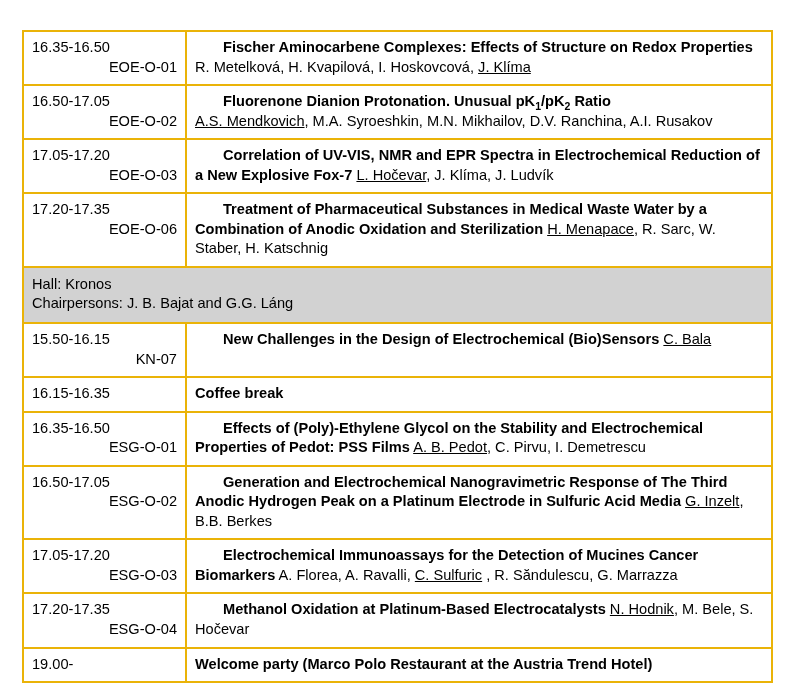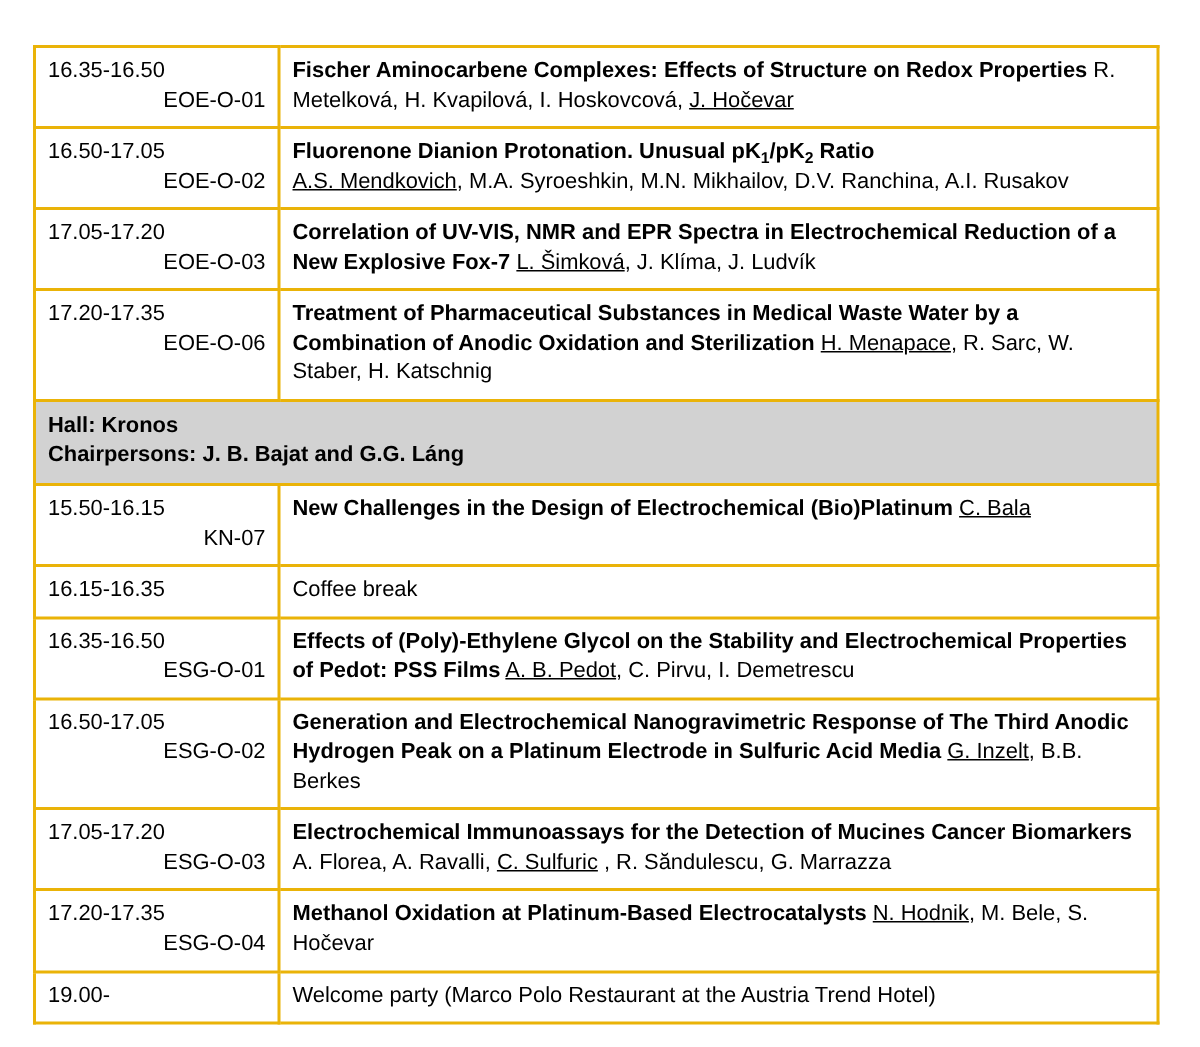--- a/index.html
+++ b/index.html
@@ -38,31 +38,32 @@
     font-weight: normal;
     white-space: nowrap;
   }
   td.time-cell .time-line { display: block; }
   td.time-cell .code-line { display: block; text-align: right; }
   td.detail-cell {
     width: auto;
   }
   tr.session-head td {
     background: #d2d2d2;
-    font-weight: bold;
+    font-weight: normal;
     padding-top: 7px;
     padding-bottom: 8px;
   }
   tr.session-head .hall-line { display: block; }
   tr.session-head .chair-line { display: block; }
   .title {
     font-weight: bold;
+    margin-left: 28px;
   }
   .plain {
-    font-weight: normal;
+    font-weight: bold;
     margin-top: 24px;
   }
   .authors {
     font-weight: normal;
   }
   .pres {
     text-decoration: underline;
   }
   sub {
     font-size: 0.72em;
@@ -73,55 +74,55 @@
 <body>
 
 <div id="schedule-wrap">
   <table class="schedule">
     <tbody id="schedule-body">
         <tr>
           <td class="time-cell">
             <span class="time-line">16.35-16.50</span>
             <span class="code-line">EOE-O-01</span>
           </td>
-          <td class="detail-cell"><span class="title">Fischer Aminocarbene Complexes: Effects of Structure on Redox Properties</span><span class="authors"> R. Metelková, H. Kvapilová, I. Hoskovcová, </span><span class="authors pres">J. Hočevar</span><span class="authors"></span></td>
+          <td class="detail-cell"><span class="title">Fischer Aminocarbene Complexes: Effects of Structure on Redox Properties</span><span class="authors"> R. Metelková, H. Kvapilová, I. Hoskovcová, </span><span class="authors pres">J. Klíma</span><span class="authors"></span></td>
         </tr>
         <tr>
           <td class="time-cell">
             <span class="time-line">16.50-17.05</span>
             <span class="code-line">EOE-O-02</span>
           </td>
           <td class="detail-cell"><span class="title"><span>Fluorenone Dianion Protonation. Unusual pK</span><sub>1</sub><span>/pK</span><sub>2</sub><span> Ratio</span></span><br><span class="authors pres">A.S. Mendkovich</span><span class="authors">, M.A. Syroeshkin, M.N. Mikhailov, D.V. Ranchina, A.I. Rusakov</span></td>
         </tr>
         <tr>
           <td class="time-cell">
             <span class="time-line">17.05-17.20</span>
             <span class="code-line">EOE-O-03</span>
           </td>
-          <td class="detail-cell"><span class="title">Correlation of UV-VIS, NMR and EPR Spectra in Electrochemical Reduction of a New Explosive Fox-7</span><span class="authors"> </span><span class="authors pres">L. Šimková</span><span class="authors">, J. Klíma, J. Ludvík</span></td>
+          <td class="detail-cell"><span class="title">Correlation of UV-VIS, NMR and EPR Spectra in Electrochemical Reduction of a New Explosive Fox-7</span><span class="authors"> </span><span class="authors pres">L. Hočevar</span><span class="authors">, J. Klíma, J. Ludvík</span></td>
         </tr>
         <tr>
           <td class="time-cell">
             <span class="time-line">17.20-17.35</span>
             <span class="code-line">EOE-O-06</span>
           </td>
           <td class="detail-cell"><span class="title">Treatment of Pharmaceutical Substances in Medical Waste Water by a Combination of Anodic Oxidation and Sterilization</span><span class="authors"> </span><span class="authors pres">H. Menapace</span><span class="authors">, R. Sarc, W. Staber, H. Katschnig</span></td>
         </tr>
         <tr class="session-head">
           <td colspan="2">
             <span class="hall-line">Hall:  Kronos</span>
             <span class="chair-line">Chairpersons: J. B. Bajat and G.G. Láng</span>
           </td>
         </tr>
         <tr>
           <td class="time-cell">
             <span class="time-line">15.50-16.15</span>
             <span class="code-line">KN-07</span>
           </td>
-          <td class="detail-cell"><span class="title">New Challenges in the Design of Electrochemical (Bio)Platinum</span><span class="authors"> </span><span class="authors pres">C. Bala</span><span class="authors"></span></td>
+          <td class="detail-cell"><span class="title">New Challenges in the Design of Electrochemical (Bio)Sensors</span><span class="authors"> </span><span class="authors pres">C. Bala</span><span class="authors"></span></td>
         </tr>
         <tr>
           <td class="time-cell">
             <span class="time-line">16.15-16.35</span>
           </td>
           <td class="detail-cell"><span class="plain">Coffee break</span></td>
         </tr>
         <tr>
           <td class="time-cell">
             <span class="time-line">16.35-16.50</span>

